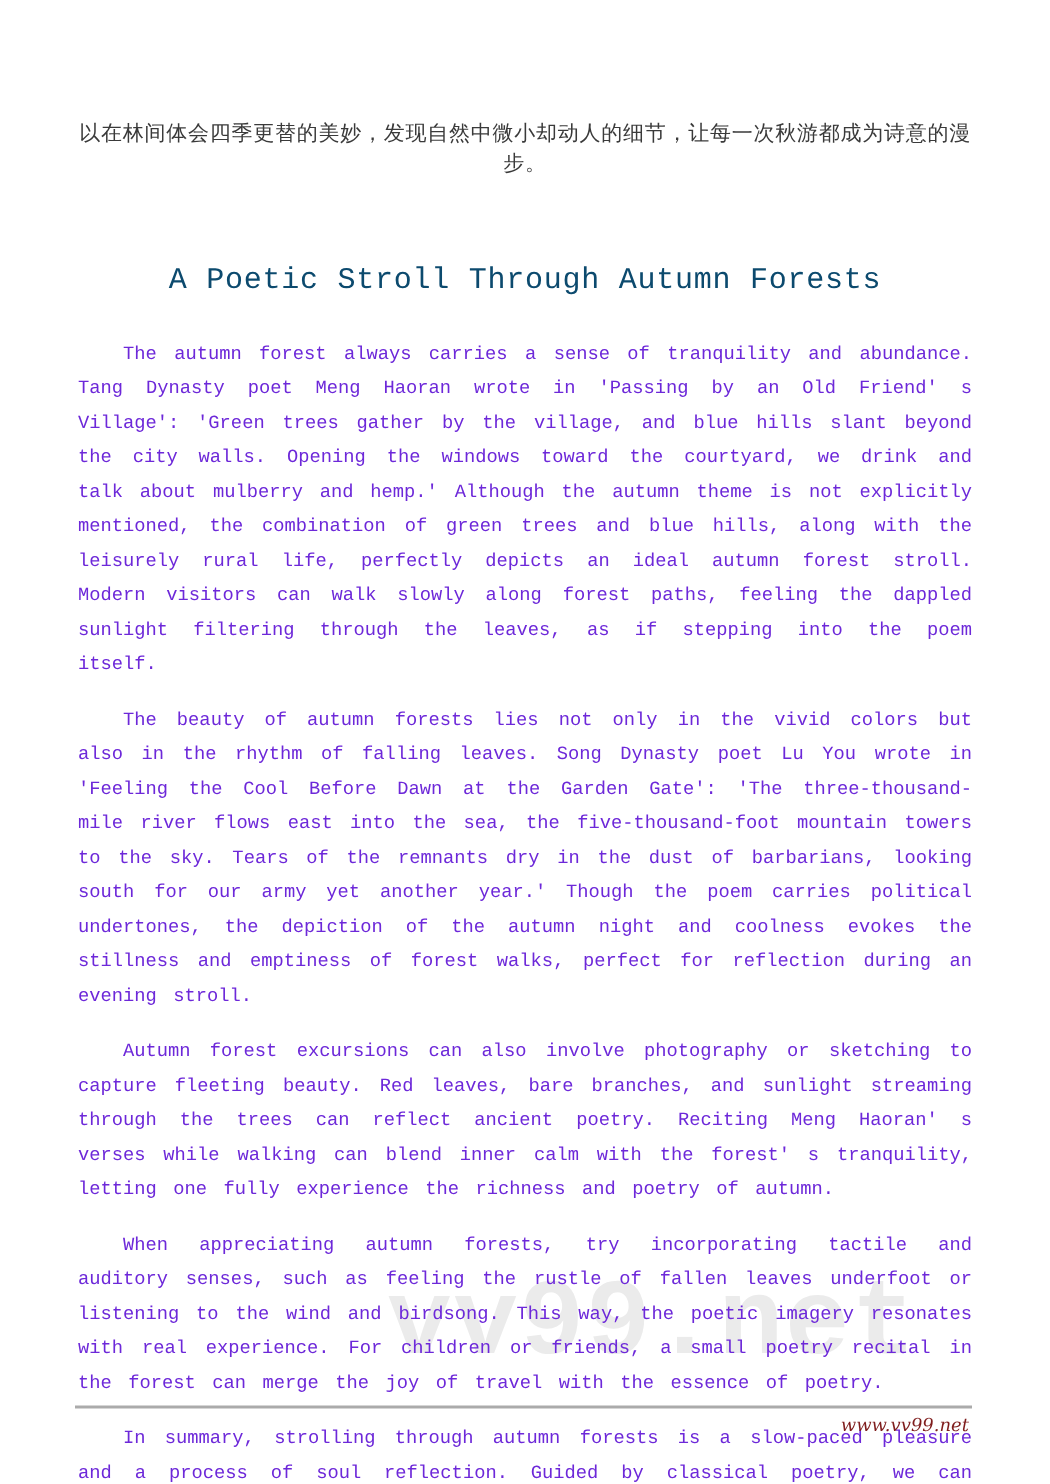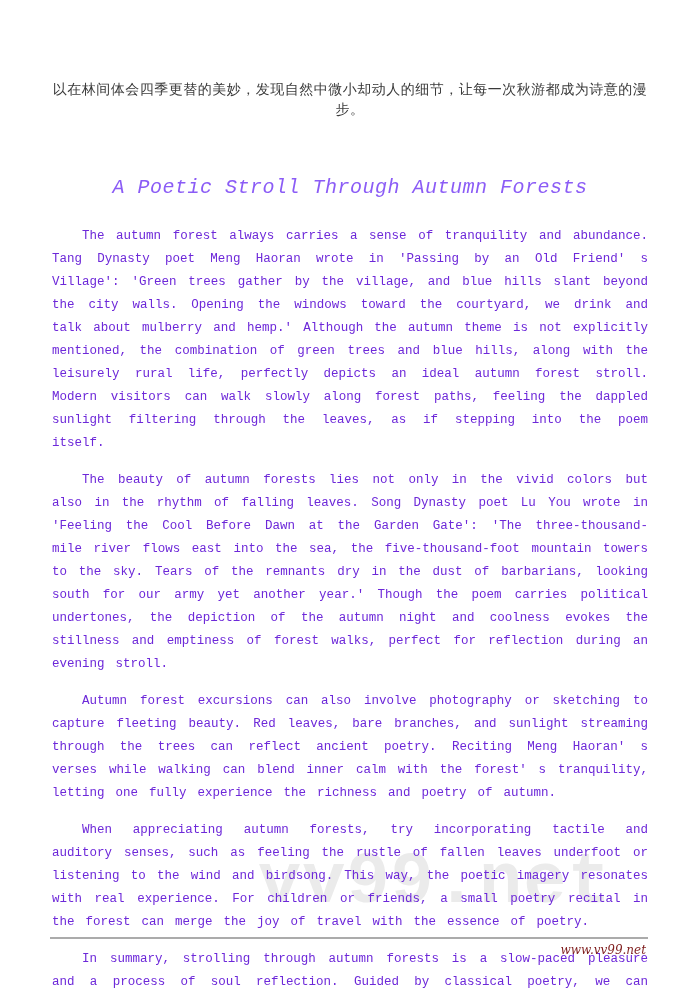--- a/index.html
+++ b/index.html
@@ -25,22 +25,21 @@
     letter-spacing: 0.5px;
     color: #3a3a3a;
     font-family: "Liberation Mono", "DejaVu Sans Mono", sans-serif;
   }
   .doc-title {
     margin: 56px 0 0 0;
     font-size: 20px;
     font-weight: normal;
     text-align: center;
     letter-spacing: 0.5px;
-    color: #8b5cf6;
-    font-style: italic;
+    color: #0c4a6e;
   }
   .article { margin-top: 26px; }
   .article p {
     margin: 0 0 14px 0;
     font-size: 12.5px;
     line-height: 23px;
     text-align: justify;
     text-indent: 2.4em;
     word-spacing: 0.28em;
     color: #6d28d9;

